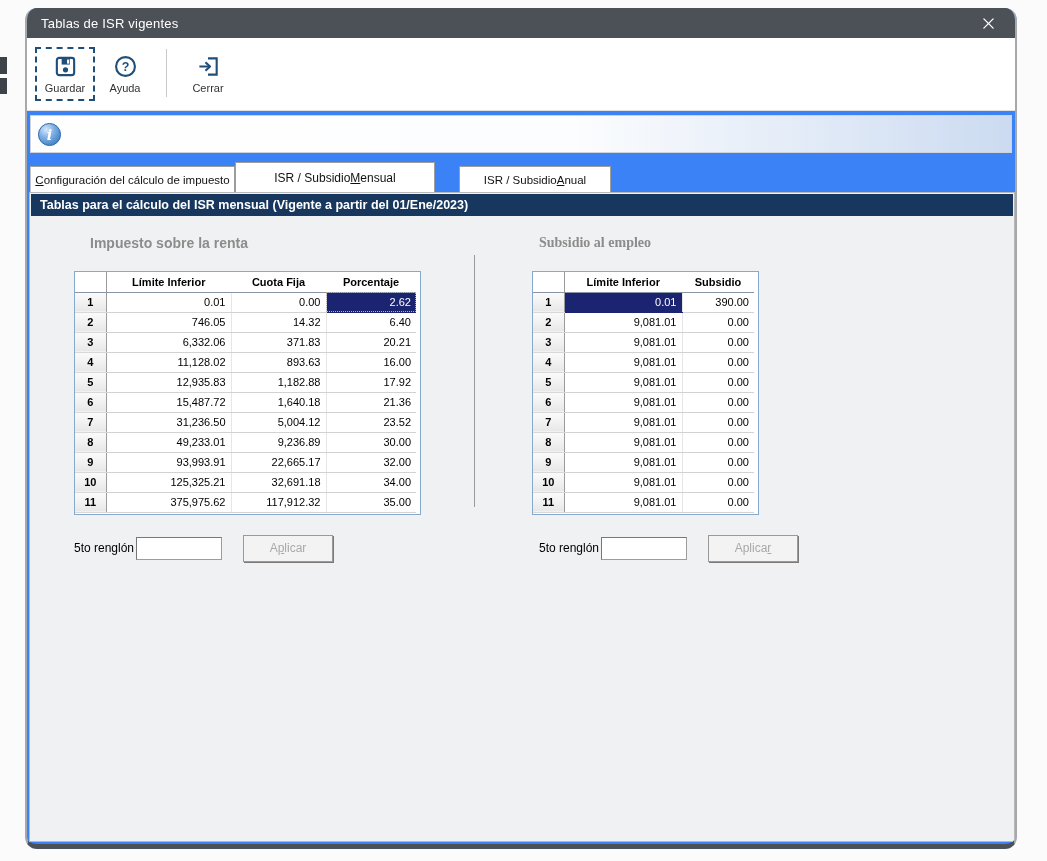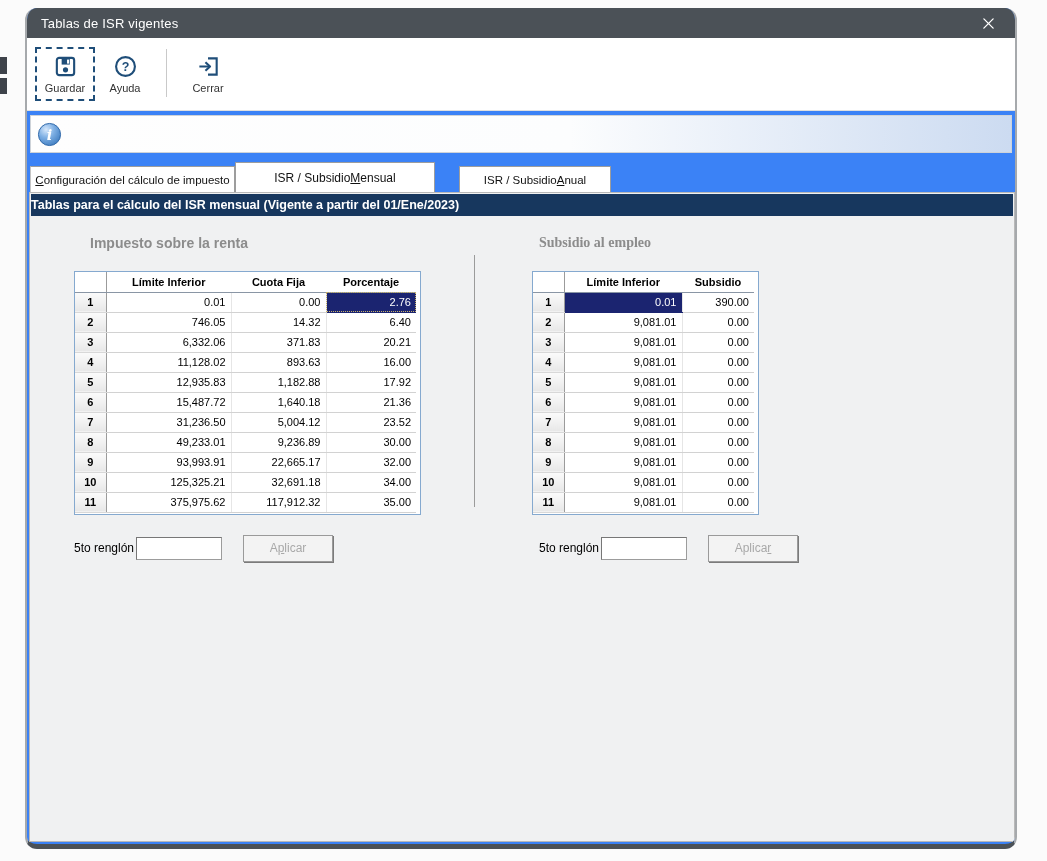--- a/index.html
+++ b/index.html
@@ -50,21 +50,21 @@
        display:flex;align-items:center;justify-content:center;font-size:11.5px;color:#111;
        cursor:pointer;white-space:nowrap;}
   .tab:nth-child(1){left:3px;width:205px;height:26px;border-left-color:#c5c5c5;}
   .tab:nth-child(2){left:208px;width:200px;height:30px;z-index:2;font-size:12px;}
   .tab:nth-child(3){left:432px;width:152px;height:26px;}
 
   
   .tabpage{position:absolute;left:2px;top:184px;width:986px;height:650px;background:#f0f1f2;
            border:1px solid #b9b9b9;}
   .banner{position:absolute;left:1px;right:1px;top:1px;height:22px;background:var(--banner);
-          color:#fff;font-weight:bold;font-size:12.5px;line-height:22px;padding-left:0;}
+          color:#fff;font-weight:bold;font-size:12.5px;line-height:22px;padding-left:9px;}
   .sec-title{position:absolute;top:42px;font-size:14px;font-weight:bold;color:#8c8c8c;}
   #sec-l{left:60px;} #sec-r{left:509px;font-family:Liberation Serif, serif;}
   .grid-wrap{position:absolute;top:78px;border:1px solid #85a9cf;background:#fff;padding:0 4px 1px 0;}
   #isr-grid{left:44px;} #sub-grid{left:502px;}
   .v-divider{position:absolute;left:444px;top:62px;width:1px;height:252px;background:#9b9b9b;}
 
   table.grid{border-collapse:collapse;table-layout:fixed;font-size:11px;background:#fff;}
   .grid th,.grid td{height:20px;padding:0;overflow:hidden;}
   .grid thead th{font-weight:bold;border-bottom:1px solid #8a96a5;background:#fff;}
   .grid thead th.corner{border-right:1px solid #9b9b9b;}
@@ -179,21 +179,21 @@
                 <th class="colhead">Límite Inferior</th>
                 <th class="colhead">Cuota Fija</th>
                 <th class="colhead">Porcentaje</th>
               </tr>
             </thead>
             <tbody>
               <tr class="grid-row">
                 <th class="rowhead">1</th>
                 <td>0.01</td>
                 <td>0.00</td>
-                <td class="sel marquee">2.76</td>
+                <td class="sel marquee">2.62</td>
               </tr>
               <tr class="grid-row">
                 <th class="rowhead">2</th>
                 <td>746.05</td>
                 <td>14.32</td>
                 <td>6.40</td>
               </tr>
               <tr class="grid-row">
                 <th class="rowhead">3</th>
                 <td>6,332.06</td>

